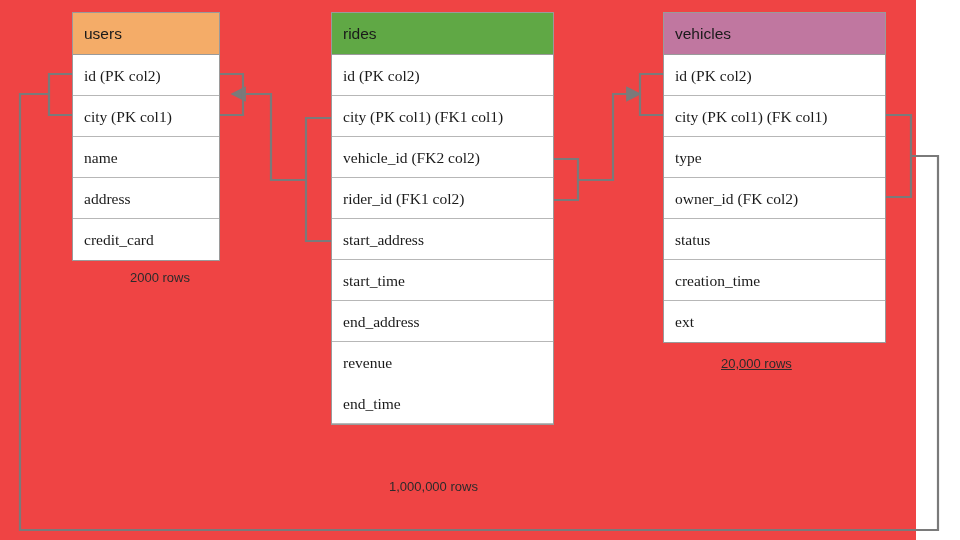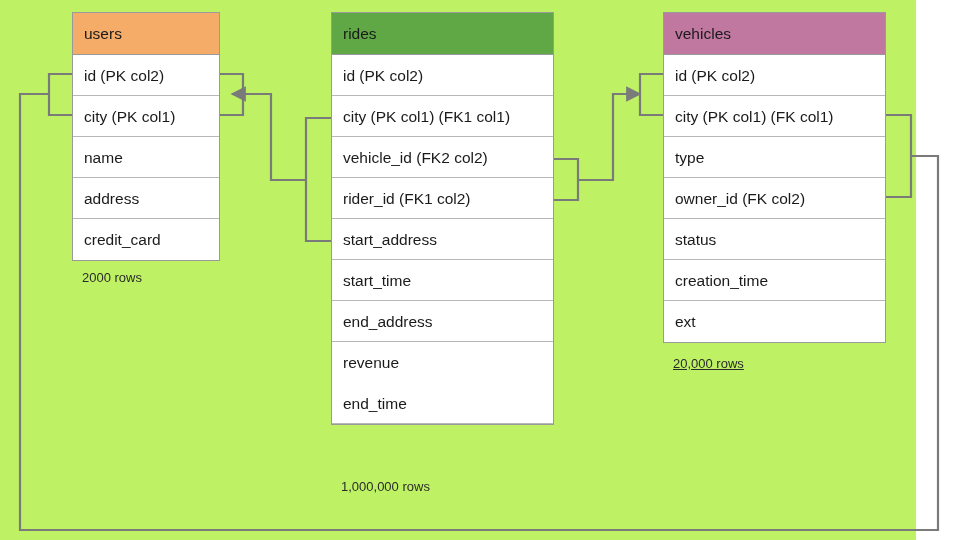--- a/index.html
+++ b/index.html
@@ -6,21 +6,21 @@
   html, body {
     margin: 0; padding: 0;
     width: 960px; height: 540px;
     background: #ffffff;
     font-family: "Liberation Sans", sans-serif;
     overflow: hidden;
   }
   #canvas {
     position: relative;
     width: 916px; height: 540px;
-    background: #bef264;
+    background: #ef4444;
   }
   #wires {
     position: absolute; left: 0; top: 0;
     width: 960px; height: 540px;
     pointer-events: none;
   }
   .table-box {
     position: absolute;
     border: 1px solid #9a9a9a;
     background: #ffffff;
@@ -39,28 +39,30 @@
   .tbl-row {
     height: 41px;
     line-height: 41px;
     padding: 0 0 0 11px;
     font-size: 15.5px;
     color: #1a1a1a;
     border-bottom: 1px solid #b7b7b7;
     background: #ffffff;
     white-space: nowrap;
     overflow: hidden;
+    font-family: Liberation Serif, serif;
   }
   .tbl-row.last { border-bottom: none; }
   .rowcount {
     position: absolute;
     font-size: 13px;
     color: #2b2b2b;
     white-space: nowrap;
     z-index: 2;
+    margin-left: 48px;
   }
 </style>
 </head>
 <body>
 
 <div id="canvas">
 
   <svg id="wires" viewBox="0 0 960 540" width="960" height="540">
     <defs>
       <marker id="arw" viewBox="0 0 10 10" refX="9" refY="5" markerWidth="7" markerHeight="7" orient="auto-start-reverse">

